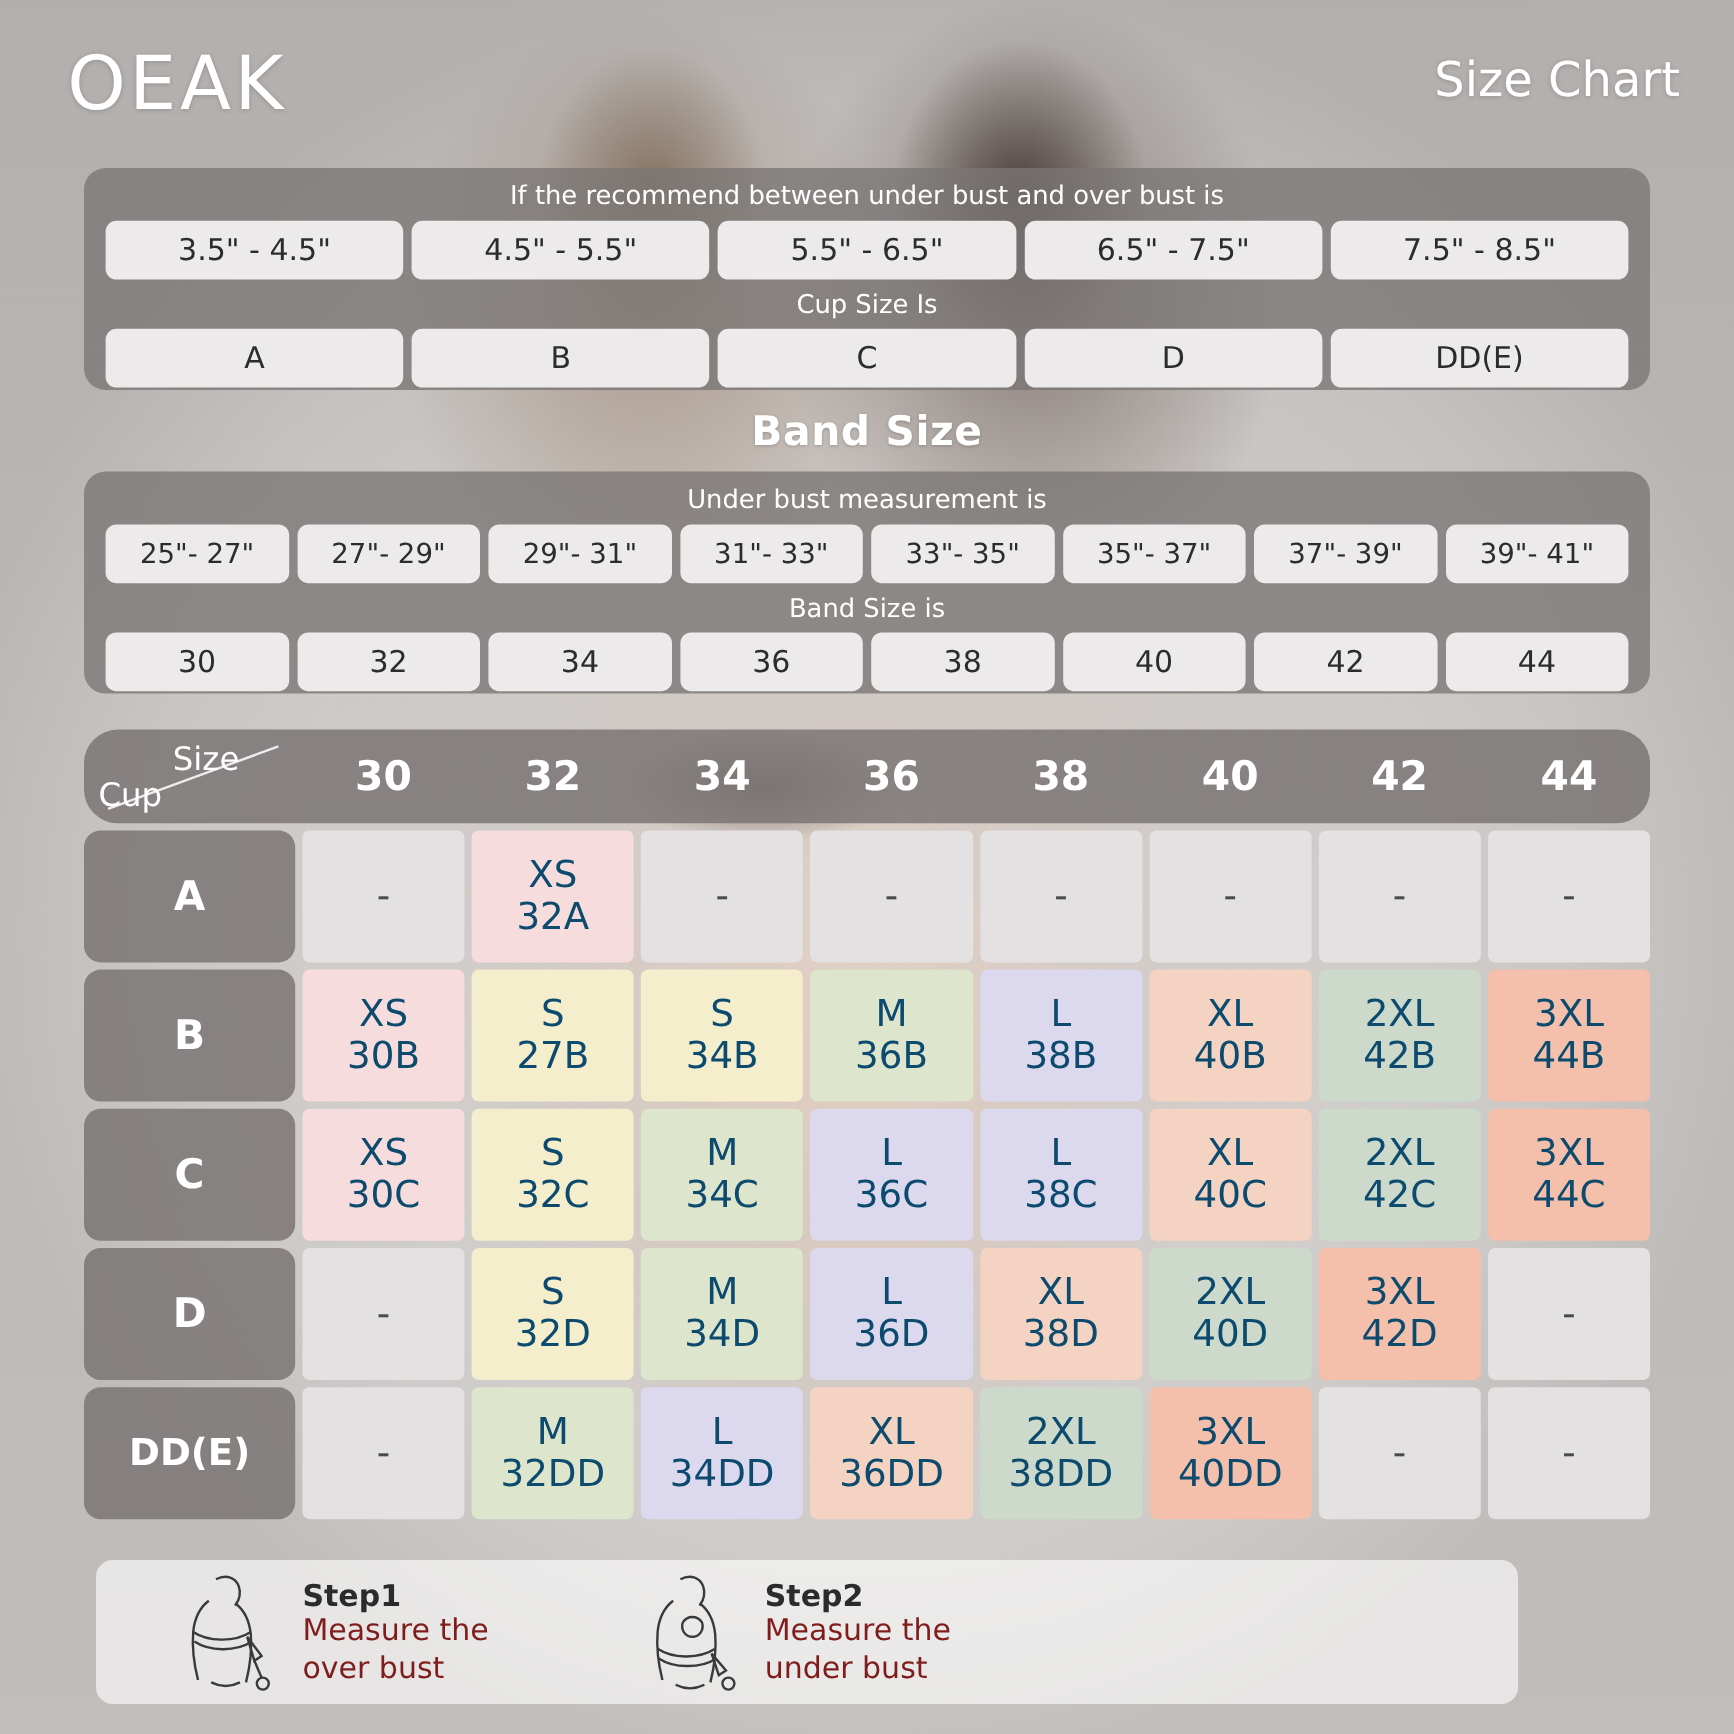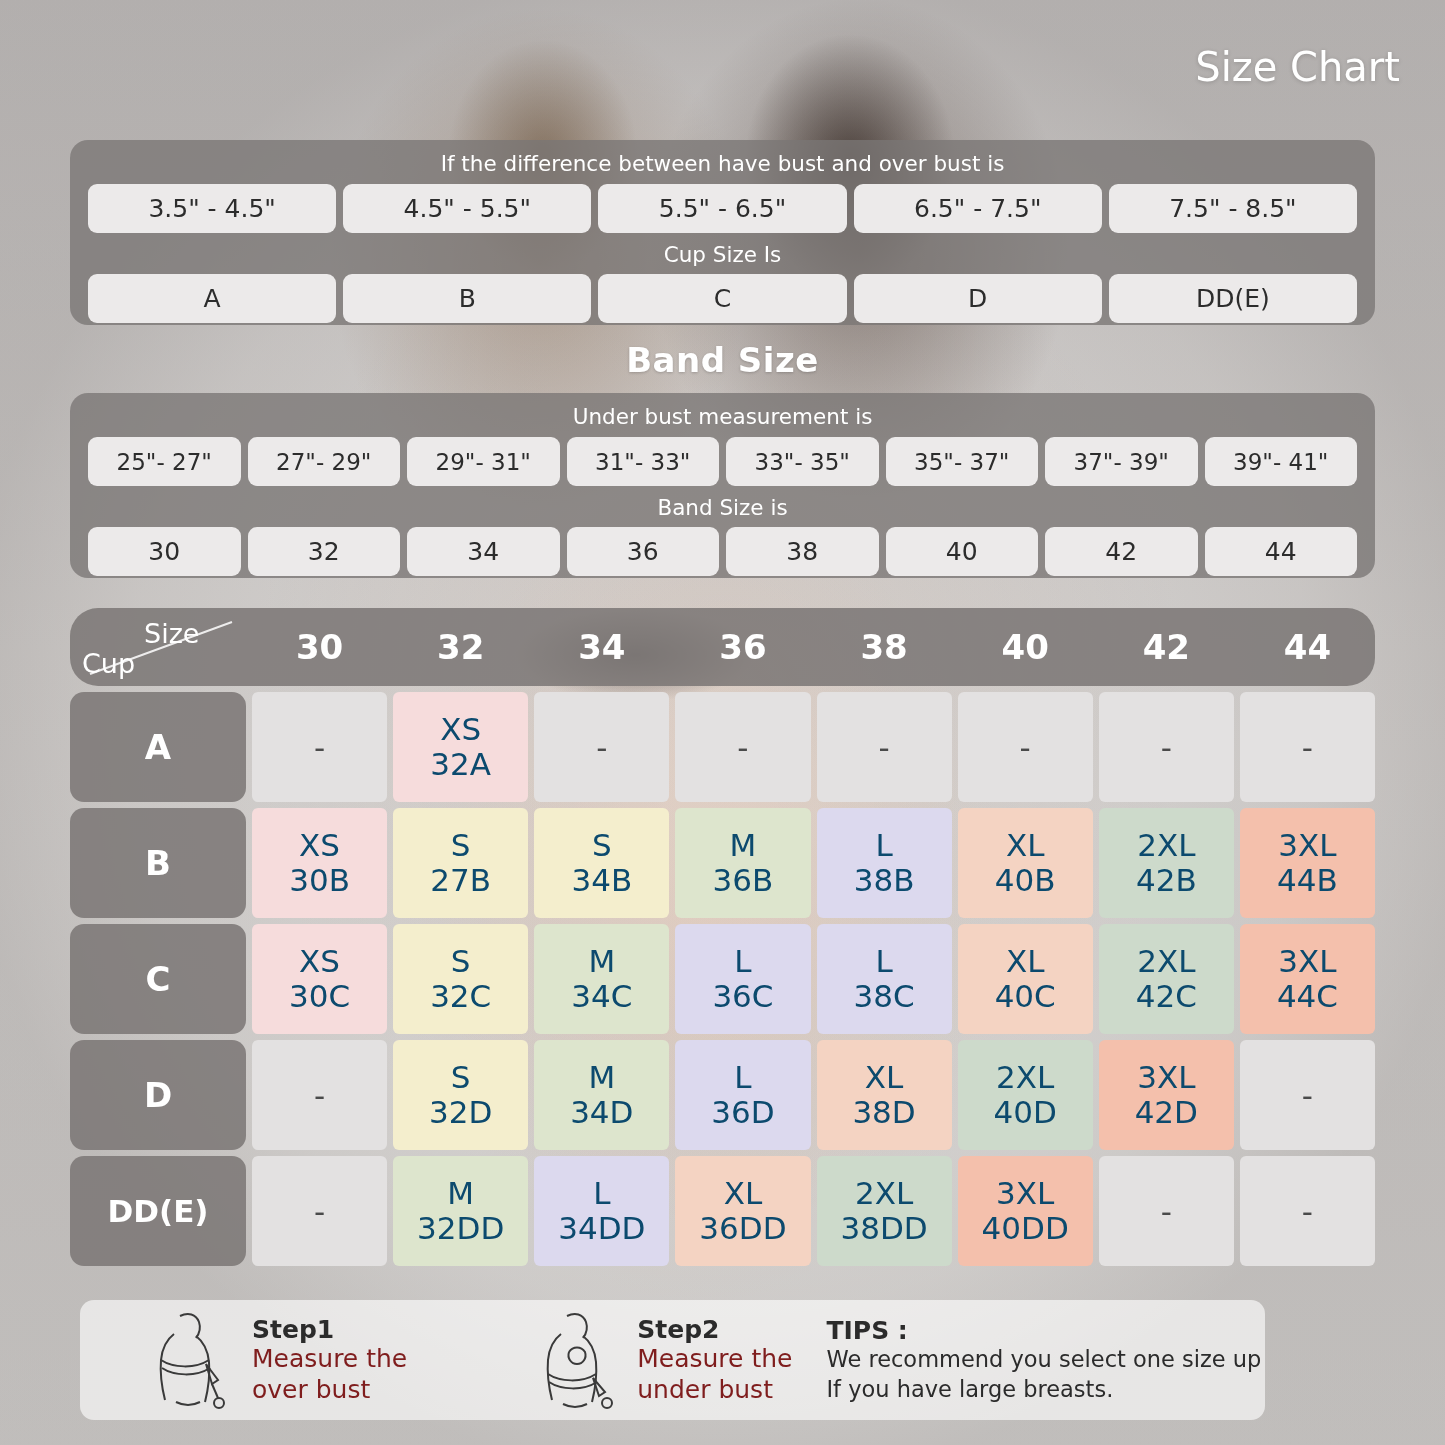--- a/index.html
+++ b/index.html
@@ -136,24 +136,25 @@
 <div id="page">
 
   <div class="bg-photo">
     <div class="bg-hair-l"></div>
     <div class="bg-hair-r"></div>
     <div class="bg-body"></div>
     <div class="bg-dark-band"></div>
   </div>
   <div class="bg-vignette"></div>
 
+  <div class="logo">OEAK</div>
   <div class="size-chart-title">Size Chart</div>
 
   <div class="panel" style="left:70px; top:140px; width:1305px; height:185px;">
-    <div class="panel-sub" style="margin-top:11px;">If the  difference between have bust and over bust is</div>
+    <div class="panel-sub" style="margin-top:11px;">If the  recommend between under bust and over bust is</div>
     <div class="cells" style="margin-top:8px;">
       <div class="cell">3.5" -  4.5"</div>
       <div class="cell">4.5" -  5.5"</div>
       <div class="cell">5.5" -  6.5"</div>
       <div class="cell">6.5" -  7.5"</div>
       <div class="cell">7.5" -  8.5"</div>
     </div>
     <div class="panel-sub" style="margin-top:9px;">Cup Size Is</div>
     <div class="cells" style="margin-top:7px;">
       <div class="cell">A</div>
@@ -412,20 +413,15 @@
           <circle cx="86" cy="95" r="5"></circle>
         </g>
       </svg>
       <div class="txt">
         <div class="t1">Step2</div>
         <div class="t2">Measure the</div>
         <div class="t2">under bust</div>
       </div>
     </div>
 
-    <div class="tips">
-      <div class="t1">TIPS :</div>
-      <div class="t2">We recommend you select one size up</div>
-      <div class="t2">If you have large breasts.</div>
-    </div>
   </div>
 
 </div>
 
 </body></html>

